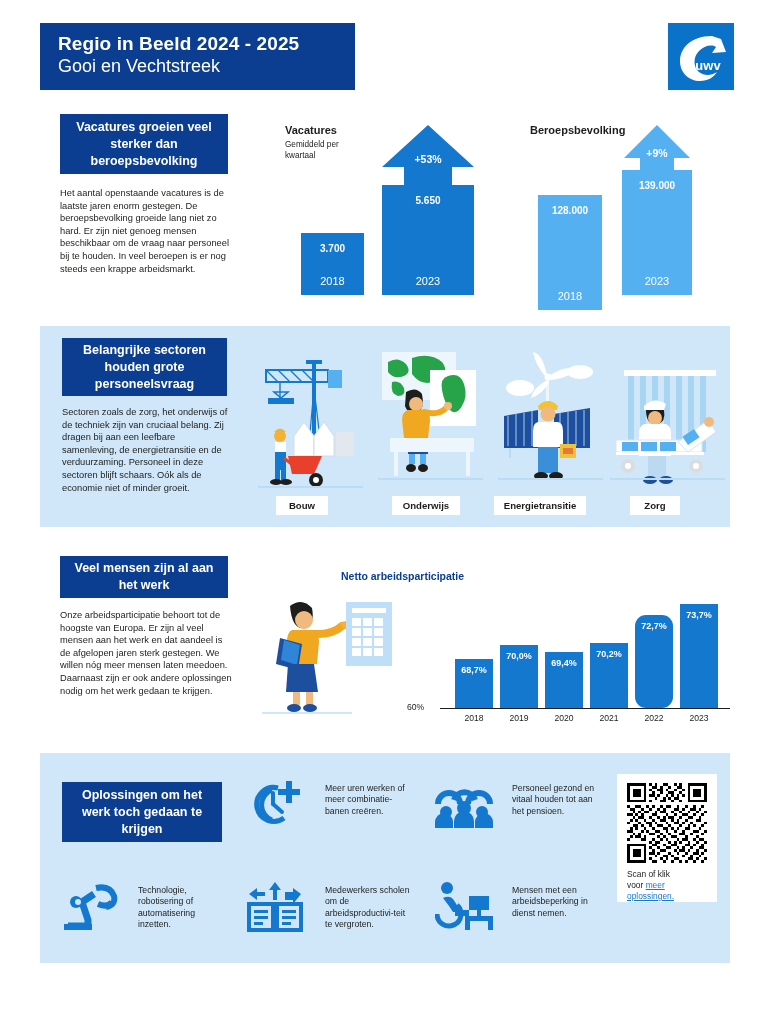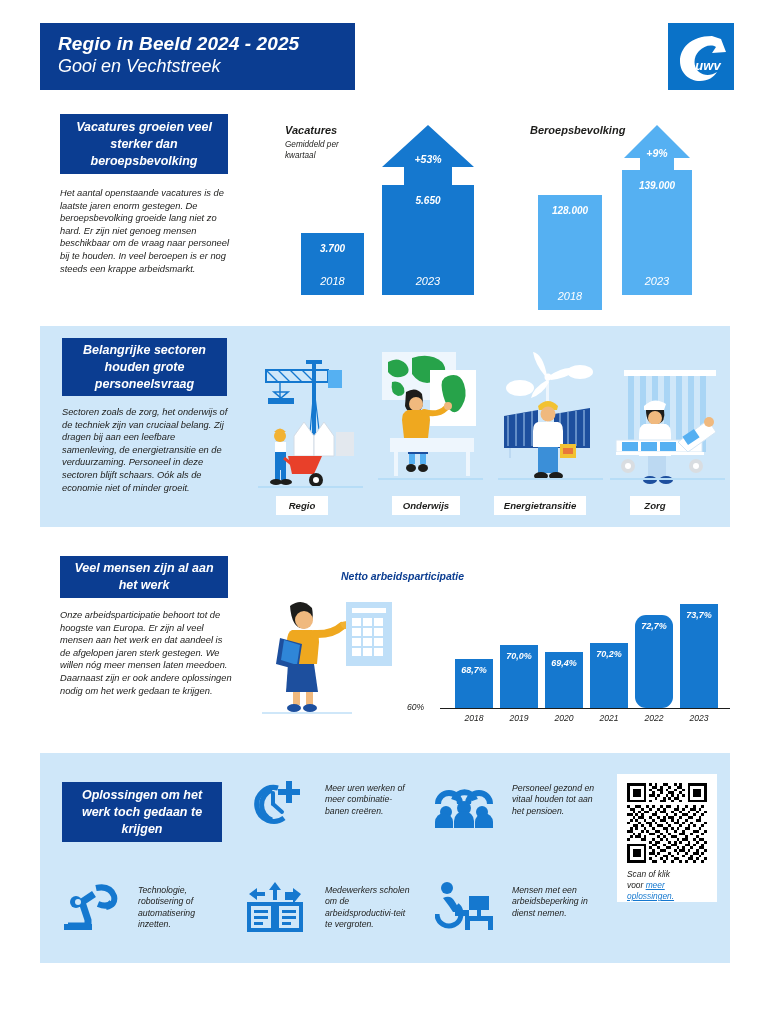--- a/index.html
+++ b/index.html
@@ -1,21 +1,21 @@
 <!DOCTYPE html>
 <html><head>
 <meta charset="utf-8">
 <style>
   html,body{margin:0;padding:0;}
   body{
     width:770px;height:1024px;background:#ffffff;
     font-family:"Liberation Sans", sans-serif;
     color:#1d1d1b;overflow:hidden;position:relative;
   }
-  .page{position:absolute;inset:0;font-style:italic;}
+  .page{position:absolute;inset:0;}
 
   
   .header-bar{
     position:absolute;left:40px;top:23px;width:315px;height:67px;
     background:#0b3d91;box-sizing:border-box;padding:9px 0 0 18px;
   }
   .header-title{
     color:#fff;font-size:19px;font-weight:bold;letter-spacing:.1px;line-height:23px;
   }
   .header-sub{
@@ -176,21 +176,21 @@
       <ellipse cx="18" cy="134" rx="6" ry="3" fill="#1d1d1b"></ellipse>
       <ellipse cx="28" cy="134" rx="6" ry="3" fill="#1d1d1b"></ellipse>
 
       <path d="M30 108 L64 108 L56 126 L34 126 Z" fill="#e8402a"></path>
       <line x1="26" y1="110" x2="36" y2="118" stroke="#e8402a" stroke-width="3"></line>
       <circle cx="58" cy="132" r="7" fill="#1d1d1b"></circle>
       <circle cx="58" cy="132" r="3" fill="#ffffff"></circle>
       <rect x="0" y="138" width="105" height="2" fill="#b7ddf7"></rect>
     </svg>
   </div>
-  <div class="sector-label" style="left:276px;top:496px;width:52px;">Regio</div>
+  <div class="sector-label" style="left:276px;top:496px;width:52px;">Bouw</div>
 
   <div class="sector" style="left:378px;top:348px;width:105px;height:145px;">
     <svg width="105" height="145" viewBox="0 0 105 145">
       <rect x="4" y="4" width="74" height="48" fill="#eef6fd"></rect>
       <path d="M10 14 q10 -6 18 2 q6 8 -2 12 q-10 4 -16 -4 z" fill="#27a34a"></path>
       <path d="M34 10 q18 -6 30 4 q8 10 -4 18 q-16 8 -26 -6 z" fill="#27a34a"></path>
       <path d="M14 34 q8 -2 12 6 q2 8 -6 8 q-8 -2 -6 -14 z" fill="#27a34a"></path>
       <rect x="52" y="22" width="46" height="56" fill="#ffffff"></rect>
       <path d="M70 28 q12 -4 16 8 q4 12 -2 22 q-6 10 -12 4 q-6 -8 -8 -20 q-2 -12 6 -14 z" fill="#27a34a"></path>
 

